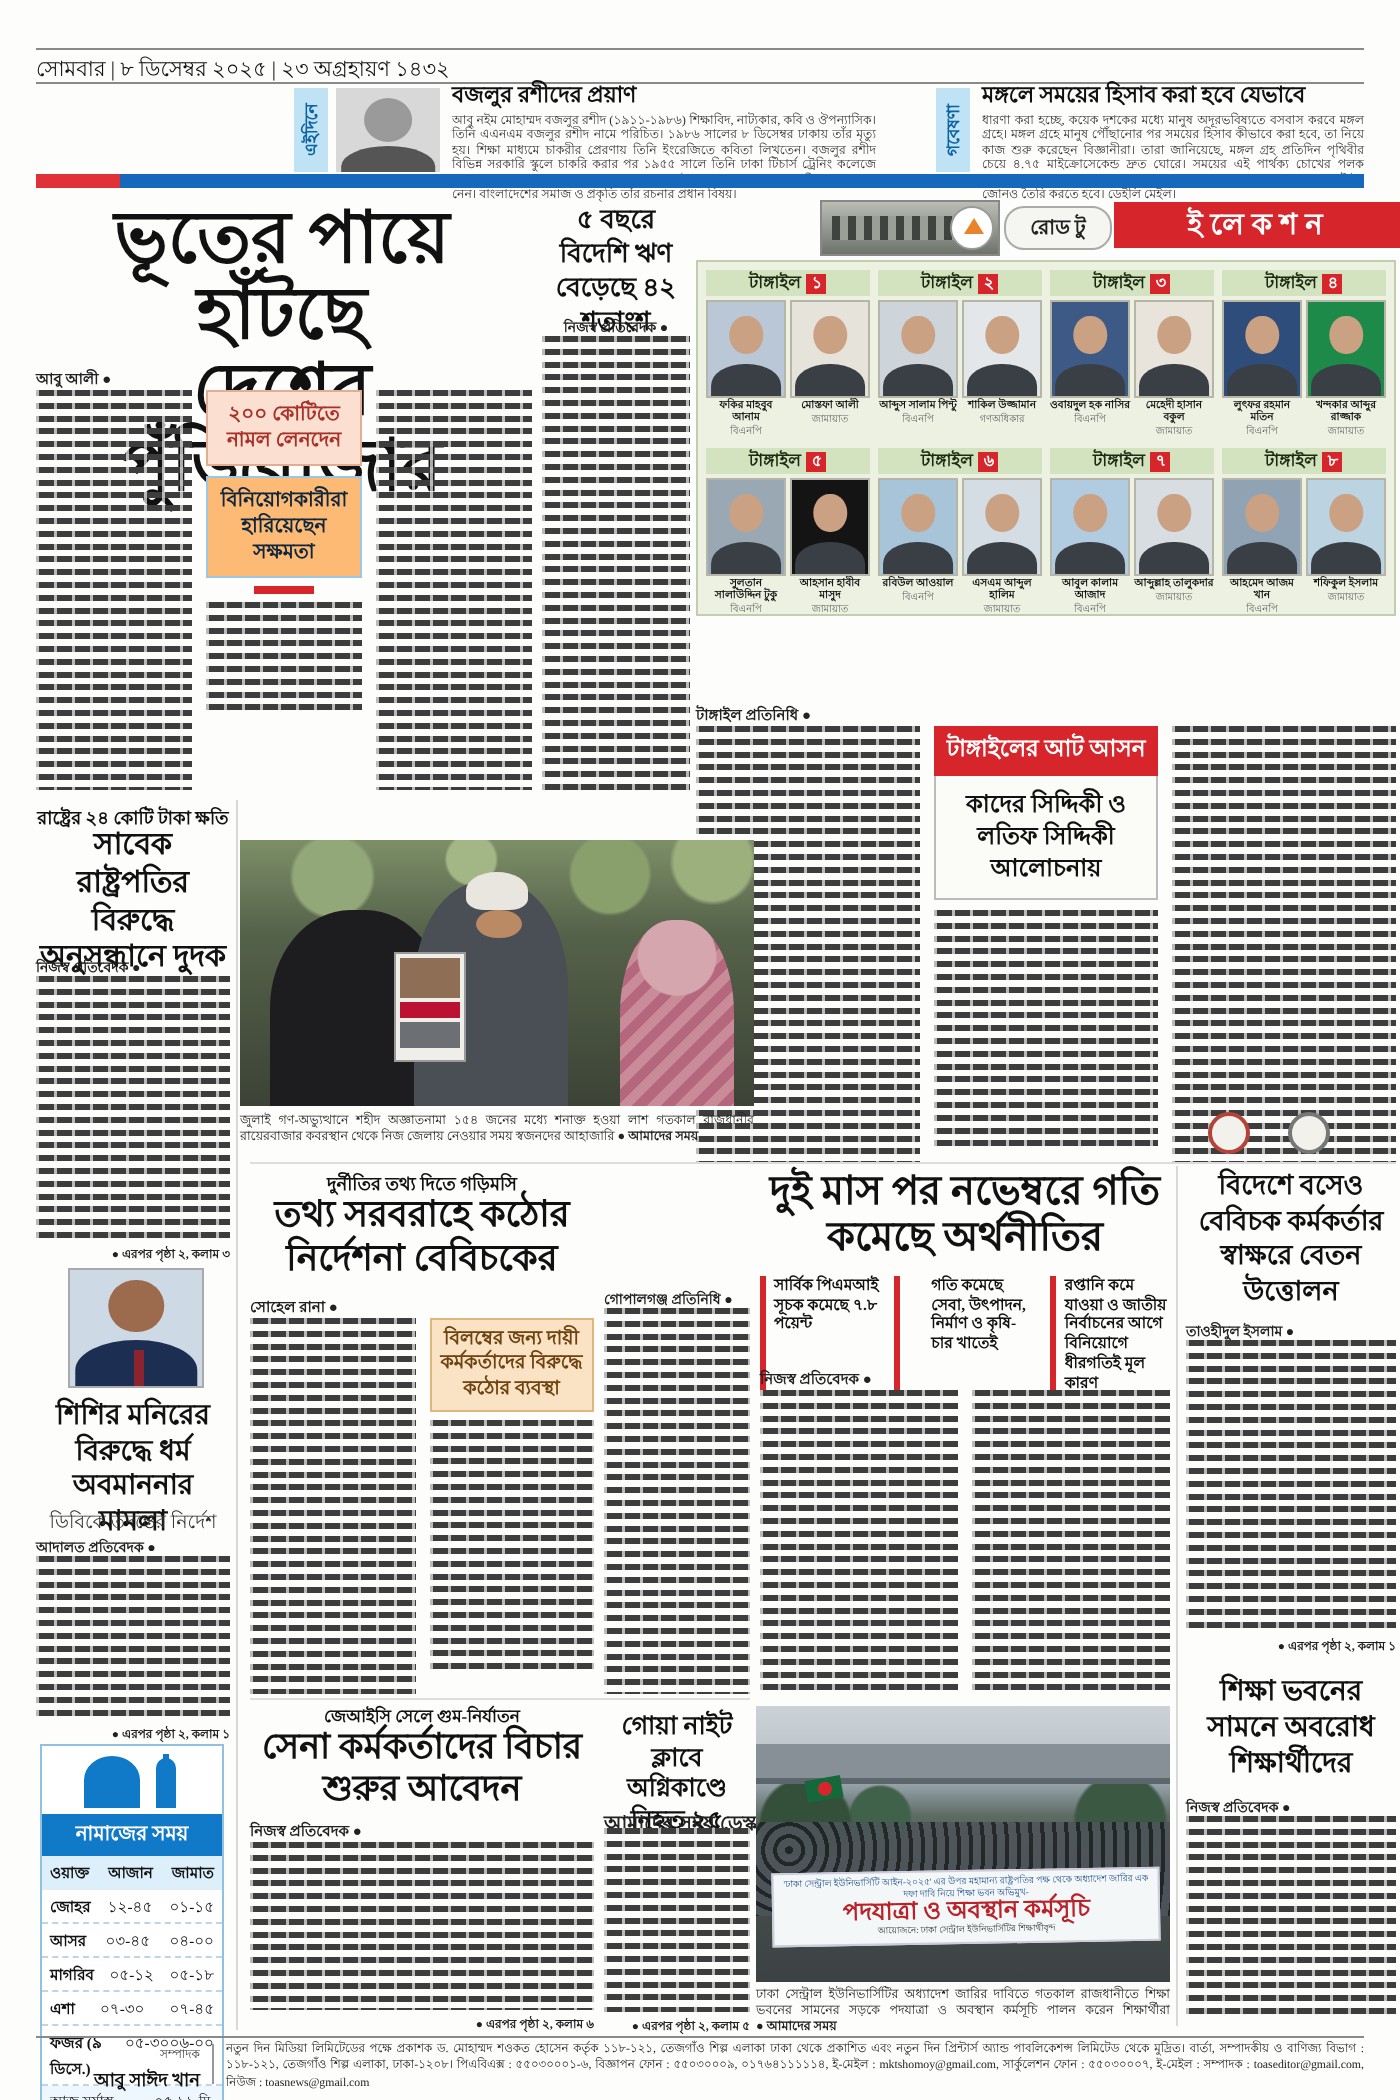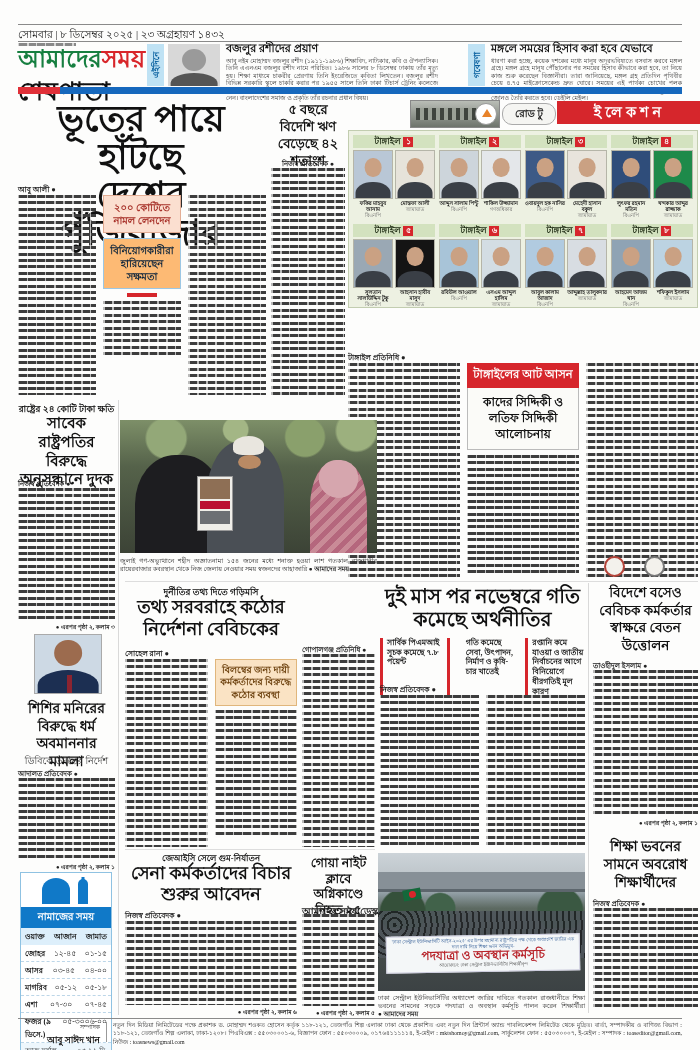--- a/index.html
+++ b/index.html
@@ -80,25 +80,20 @@
 </style>
 </head>
 <body>
 
 <div id="page">
 
   <div class="rule" style="left:18px;top:24px;width:664px;"></div>
   <div class="abs" style="left:18px;top:27px;font-size:10.5px;">সোমবার | ৮ ডিসেম্বর ২০২৫ | ২৩ অগ্রহায়ণ ১৪৩২</div>
   <div class="rule" style="left:18px;top:41px;width:664px;"></div>
 
-  <div class="abs" style="left:18px;top:43px;width:126px;">
-    <div class="ft" style="width:58px;height:4px;opacity:.6;"></div>
-    <div style="font-size:24px;line-height:1.05;"><span class="logo1">আমাদের</span><span class="logo2">সময়</span></div>
-    <div class="bold" style="font-size:25px;letter-spacing:1px;">শেষপাতা</div>
-  </div>
 
   <div class="vlabel abs" style="left:147px;top:44px;width:17px;height:42px;">এইদিনে</div>
   <div class="photoFrame" style="left:168px;top:44px;width:52px;height:42px;background:#d8d8d8;">
     <div style="position:absolute;left:50%;top:12%;width:46%;height:52%;transform:translateX(-50%);border-radius:50%;background:#9a9a9a;"></div>
     <div style="position:absolute;left:50%;bottom:-16%;width:90%;height:48%;transform:translateX(-50%);border-radius:50% 50% 0 0;background:#555;"></div>
   </div>
   <div class="abs" style="left:226px;top:42px;width:212px;height:50px;">
     <div class="miniTitle">বজলুর রশীদের প্রয়াণ</div>
     <div class="miniBody">আবু নইম মোহাম্মদ বজলুর রশীদ (১৯১১-১৯৮৬) শিক্ষাবিদ, নাট্যকার, কবি ও ঔপন্যাসিক। তিনি এএনএম বজলুর রশীদ নামে পরিচিত। ১৯৮৬ সালের ৮ ডিসেম্বর ঢাকায় তাঁর মৃত্যু হয়। শিক্ষা মাধ্যমে চাকরীর প্রেরণায় তিনি ইংরেজিতে কবিতা লিখতেন। বজলুর রশীদ বিভিন্ন সরকারি স্কুলে চাকরি করার পর ১৯৫৫ সালে তিনি ঢাকা টিচার্স ট্রেনিং কলেজে অধ্যাপক পদে যোগদান করেন এবং এখন থেকেই ১৯৭২ সালে অধ্যাপক হিসেবে অবসর নেন। বাংলাদেশের সমাজ ও প্রকৃতি তাঁর রচনার প্রধান বিষয়।</div>
   </div>

